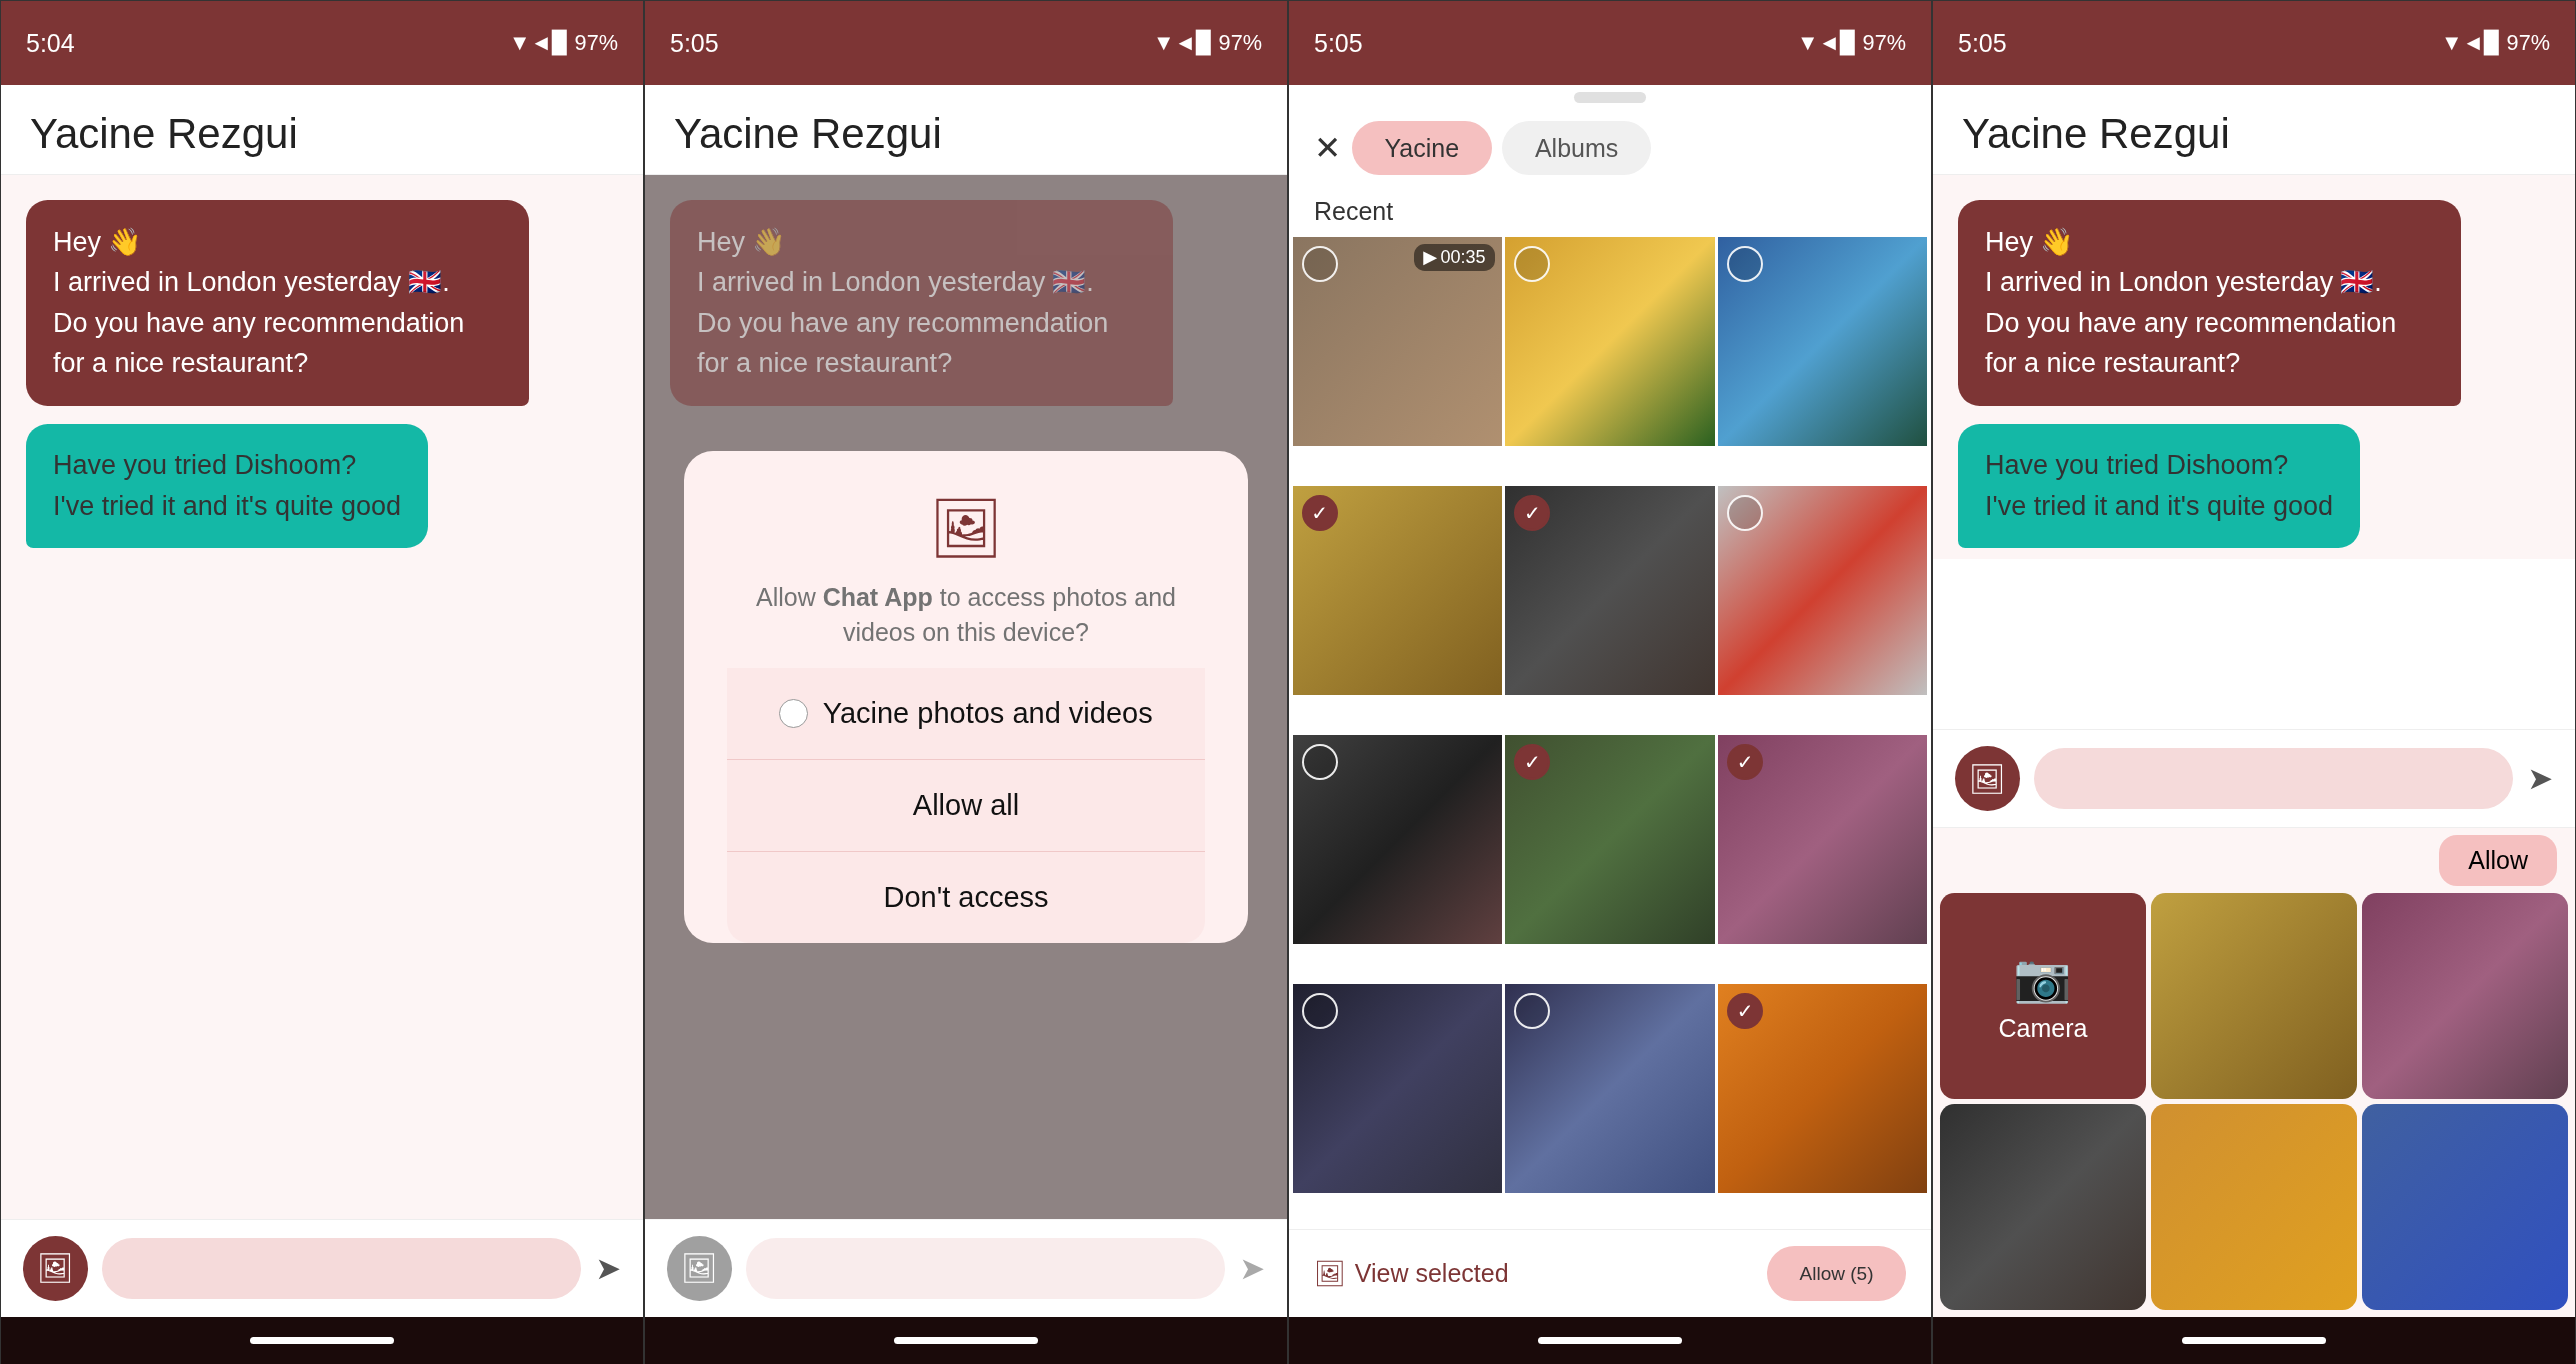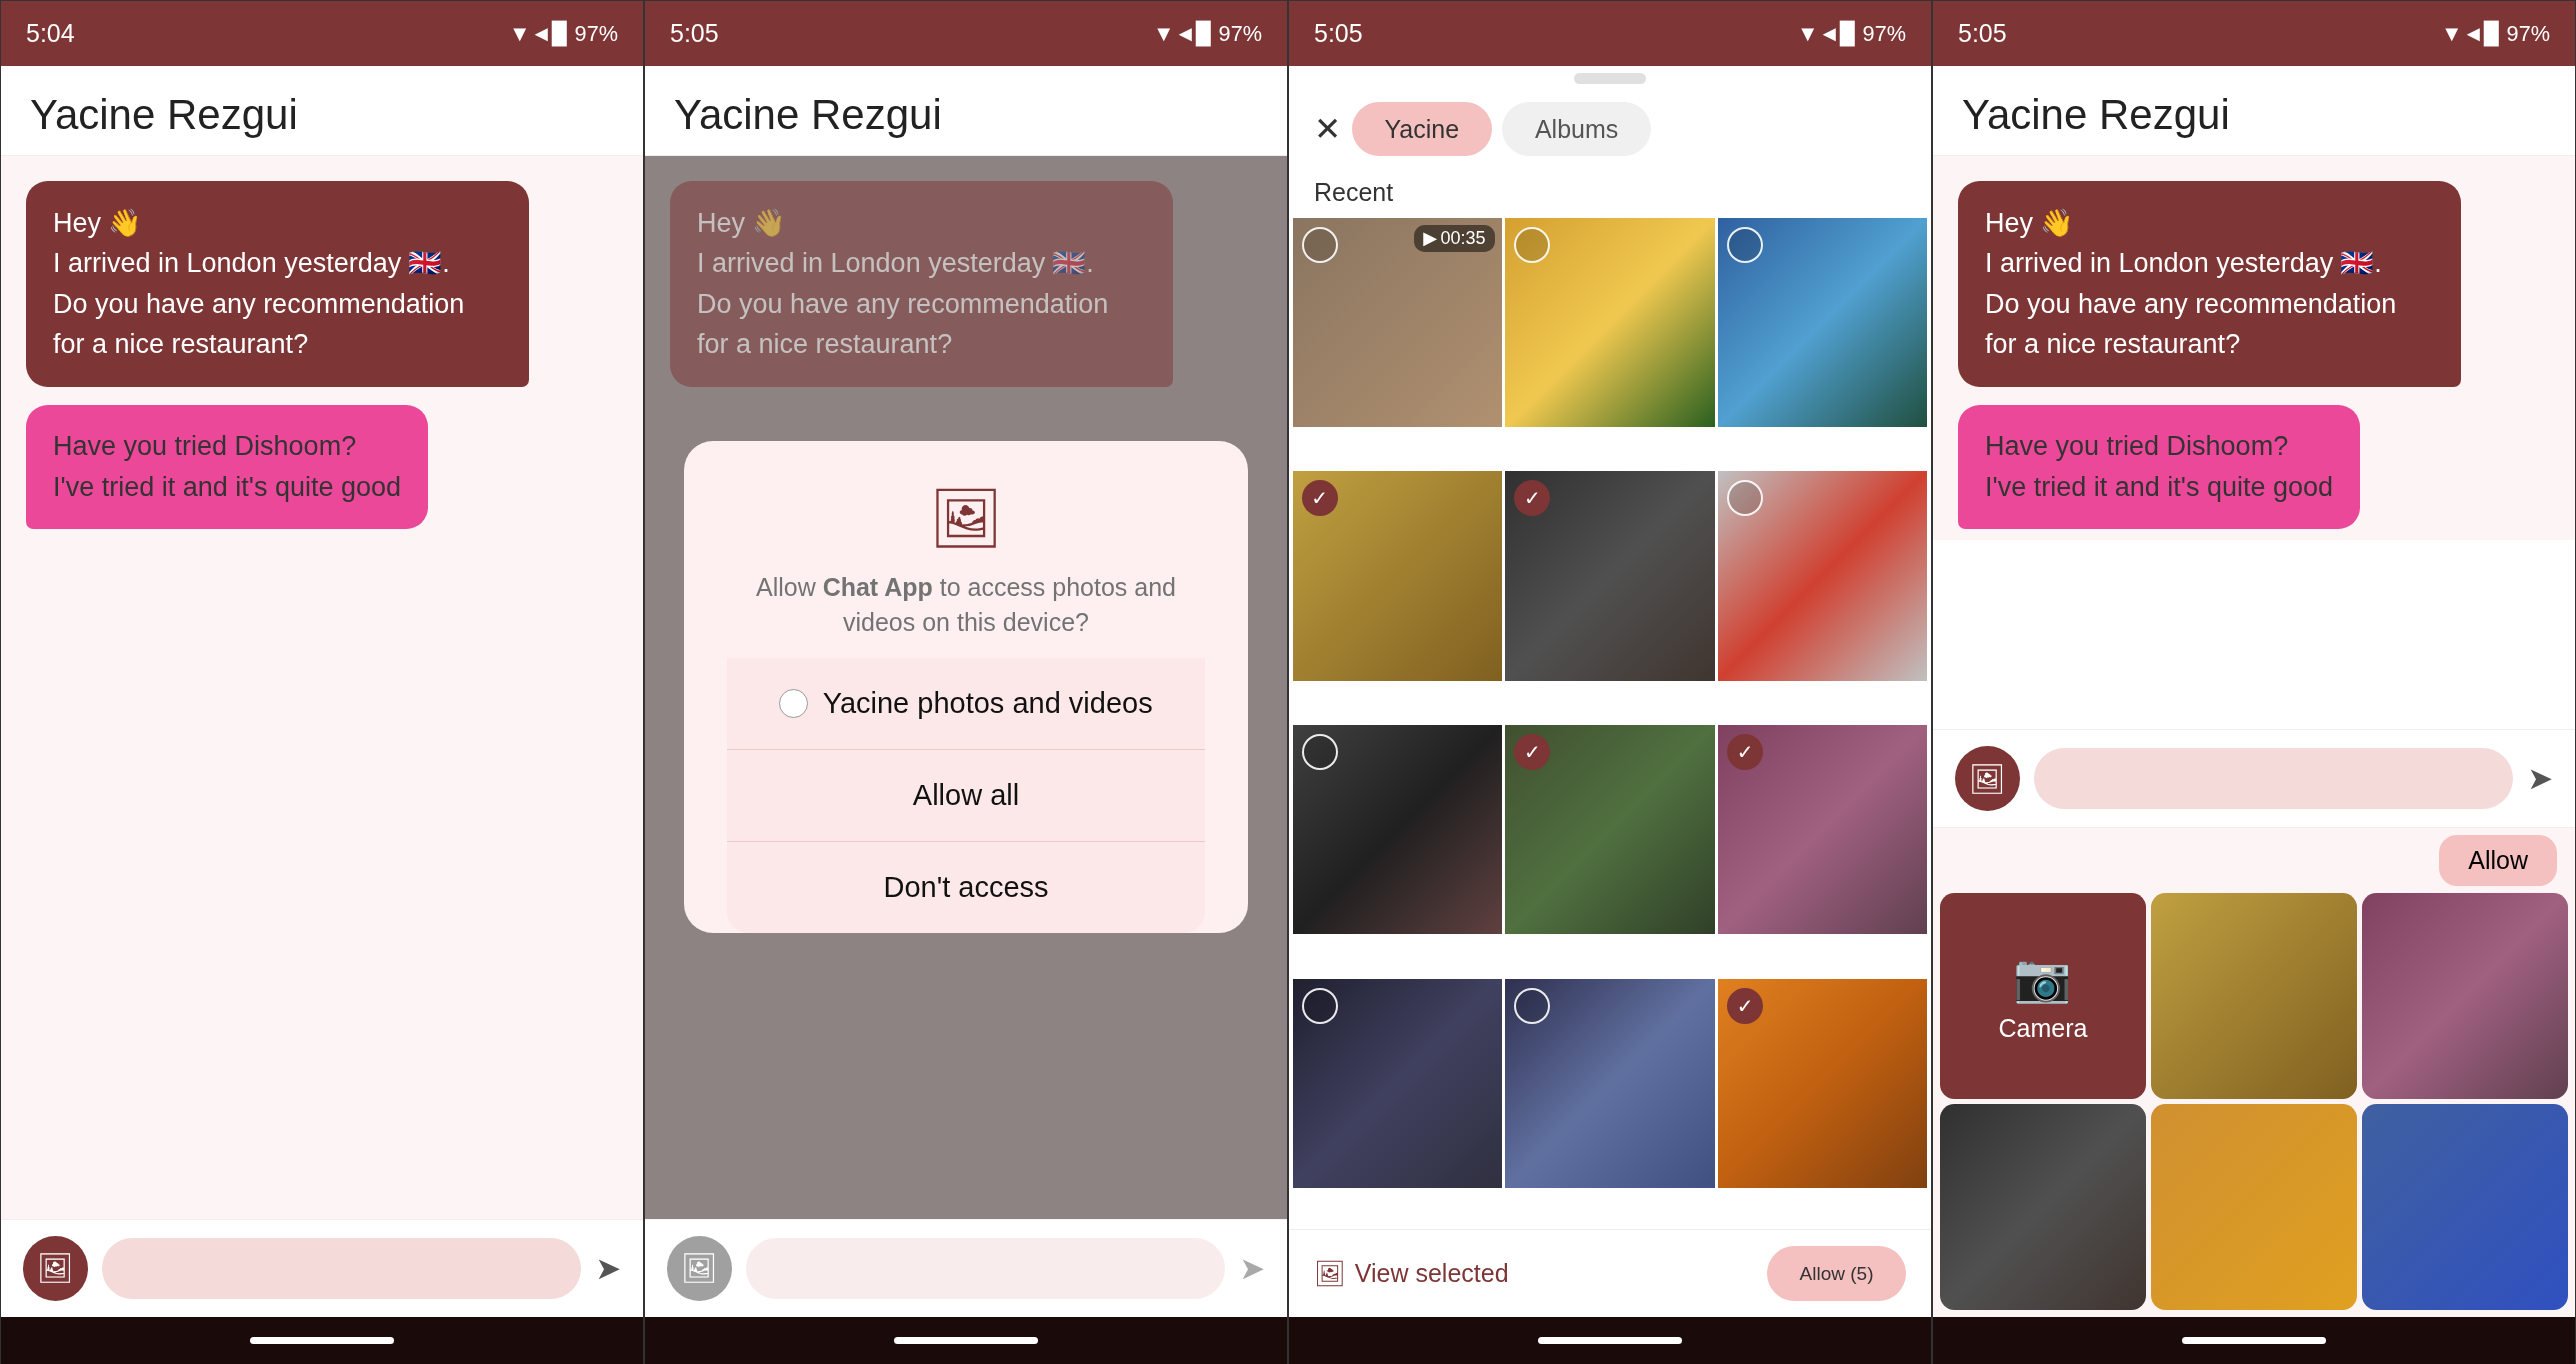--- a/index.html
+++ b/index.html
@@ -26,21 +26,21 @@
     
     .status-bar {
       background: #7d3535;
       color: #fff;
       display: flex;
       justify-content: space-between;
       align-items: center;
       padding: 9px 25px;
       font-size: 25px;
       font-weight: 500;
-      height: 65px;
+      height: 84px;
     }
     .status-icons {
       display: flex;
       align-items: center;
       gap: 7.2px;
       font-size: 21.7px;
     }
 
     
     .chat-header {
@@ -70,21 +70,21 @@
       border-radius: 21.7px 21.7px 7.2px 21.7px;
       padding: 21.7px 27px;
       font-size: 27px;
       line-height: 1.5;
       max-width: 85%;
       align-self: flex-start;
     }
 
     
     .bubble-received {
-      background: #ec4899;
+      background: #14b8a6;
       color: #333;
       border-radius: 21.7px 21.7px 21.7px 7.2px;
       padding: 21.7px 27px;
       font-size: 27px;
       line-height: 1.5;
       max-width: 75%;
       align-self: flex-start;
     }
 
     

